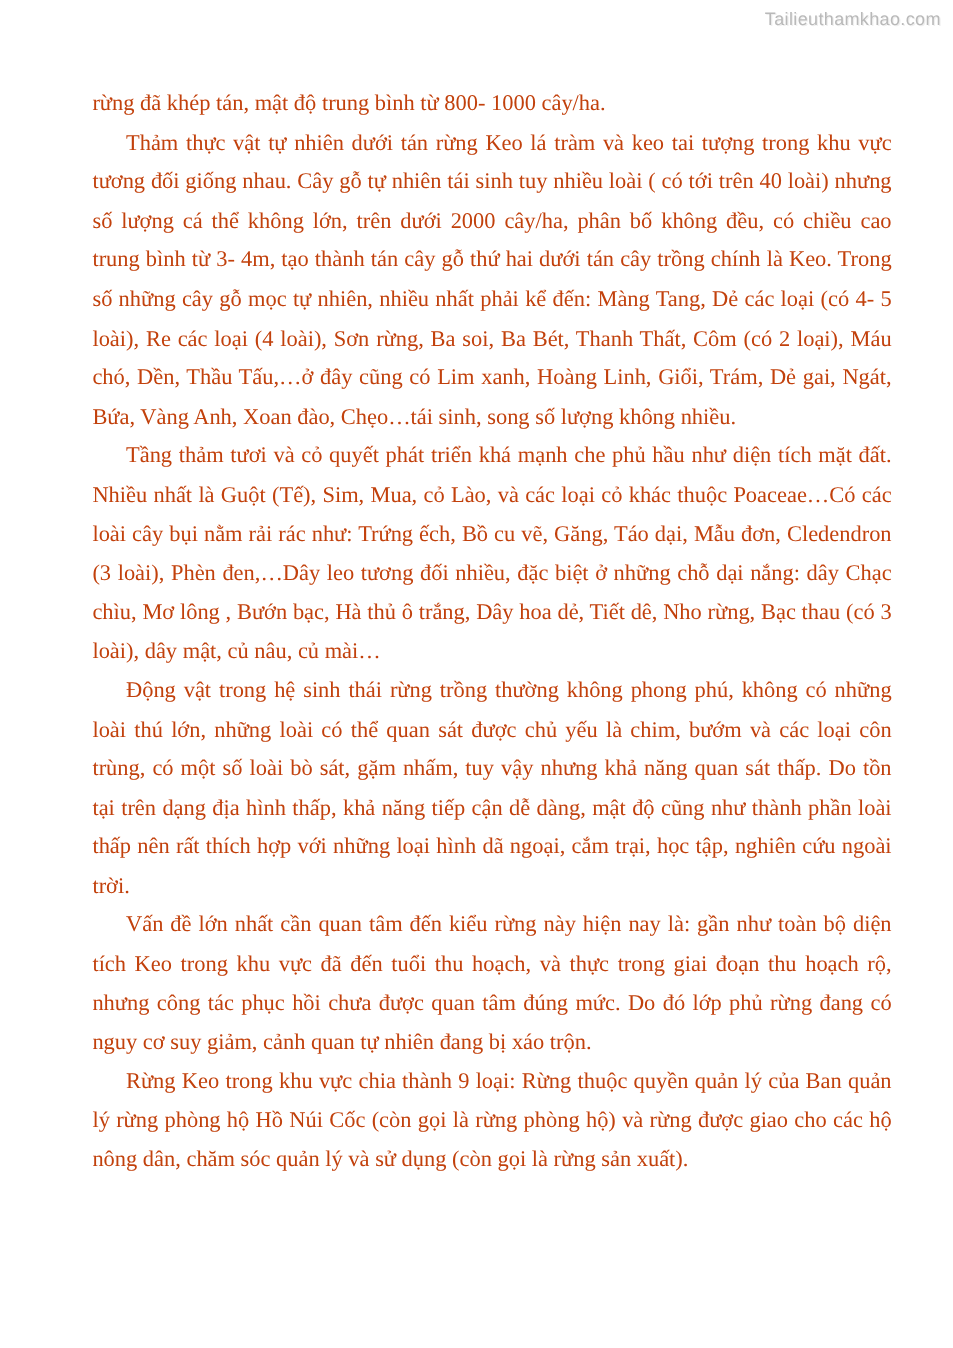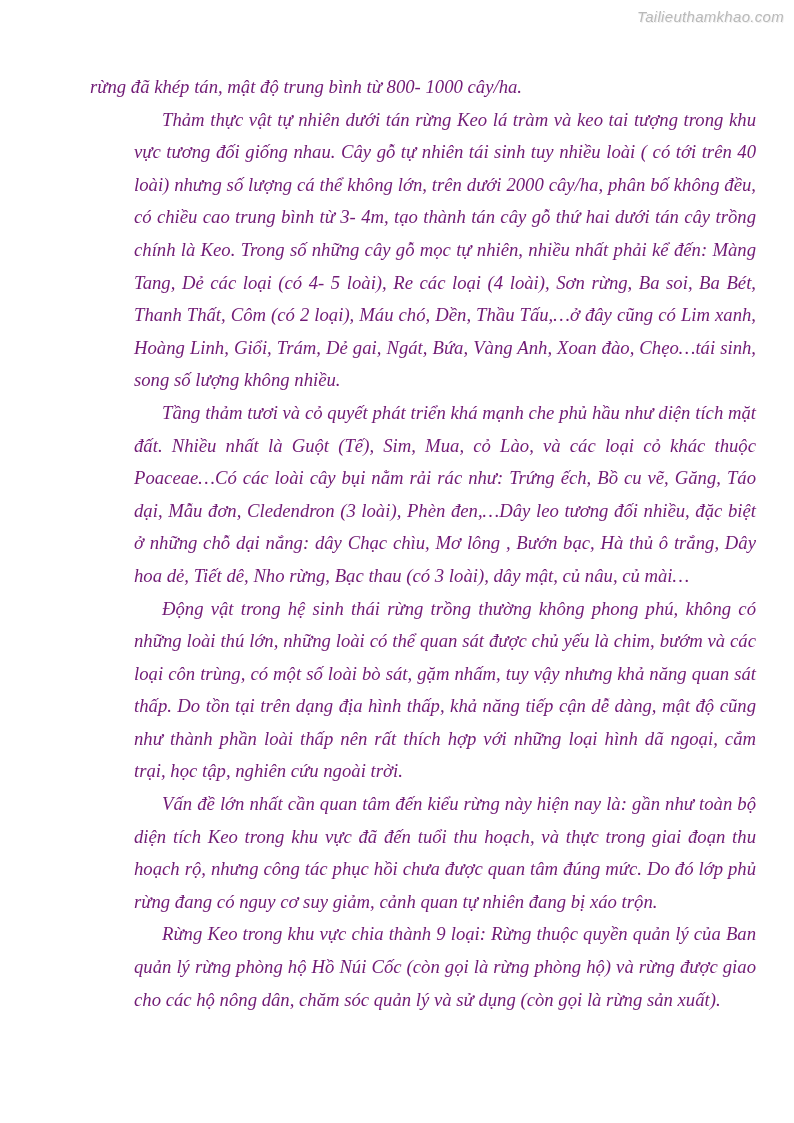--- a/index.html
+++ b/index.html
@@ -7,50 +7,48 @@
     padding: 0;
     background: #ffffff;
   }
   .page {
     position: relative;
     width: 794px;
     height: 1123px;
     background: #ffffff;
     overflow: hidden;
     font-family: "Liberation Serif", "DejaVu Serif", serif;
-    font-style: italic;
   }
   .watermark {
     position: absolute;
     top: 8px;
     right: 10px;
     font-family: "Liberation Sans", "DejaVu Sans", sans-serif;
     font-size: 15px;
     color: #b9b9b9;
     text-shadow: 1px 1px 0 #efefef;
     letter-spacing: 0.3px;
     user-select: none;
   }
   .content {
     position: absolute;
     top: 71px;
-    left: 90px;
+    left: 77px;
     width: 666px;
-    color: #701a75;
+    color: #c2410c;
     font-size: 18.7px;
     line-height: 32.6px;
   }
   .content p {
     margin: 0;
     padding: 0;
     text-align: justify;
   }
   .content p.indent {
     text-indent: 28px;
-    margin-left: 44px;
   }
 </style>
 </head>
 <body>
 
 <div class="page">
   <div class="watermark">Tailieuthamkhao.com</div>
   <div class="content">
       <p class="">rừng đã khép tán, mật độ trung bình từ 800- 1000 cây/ha.</p>
       <p class="indent">Thảm thực vật tự nhiên dưới tán rừng Keo lá tràm và keo tai tượng trong khu vực tương đối giống nhau. Cây gỗ tự nhiên tái sinh tuy nhiều loài ( có tới trên 40 loài) nhưng số lượng cá thể không lớn, trên dưới 2000 cây/ha, phân bố không đều, có chiều cao trung bình từ 3- 4m, tạo thành tán cây gỗ thứ hai dưới tán cây trồng chính là Keo. Trong số những cây gỗ mọc tự nhiên, nhiều nhất phải kể đến: Màng Tang, Dẻ các loại (có 4- 5 loài), Re các loại (4 loài), Sơn rừng, Ba soi, Ba Bét, Thanh Thất, Côm (có 2 loại), Máu chó, Dền, Thầu Tấu,…ở đây cũng có Lim xanh, Hoàng Linh, Giổi, Trám, Dẻ gai, Ngát, Bứa, Vàng Anh, Xoan đào, Chẹo…tái sinh, song số lượng không nhiều.</p>

